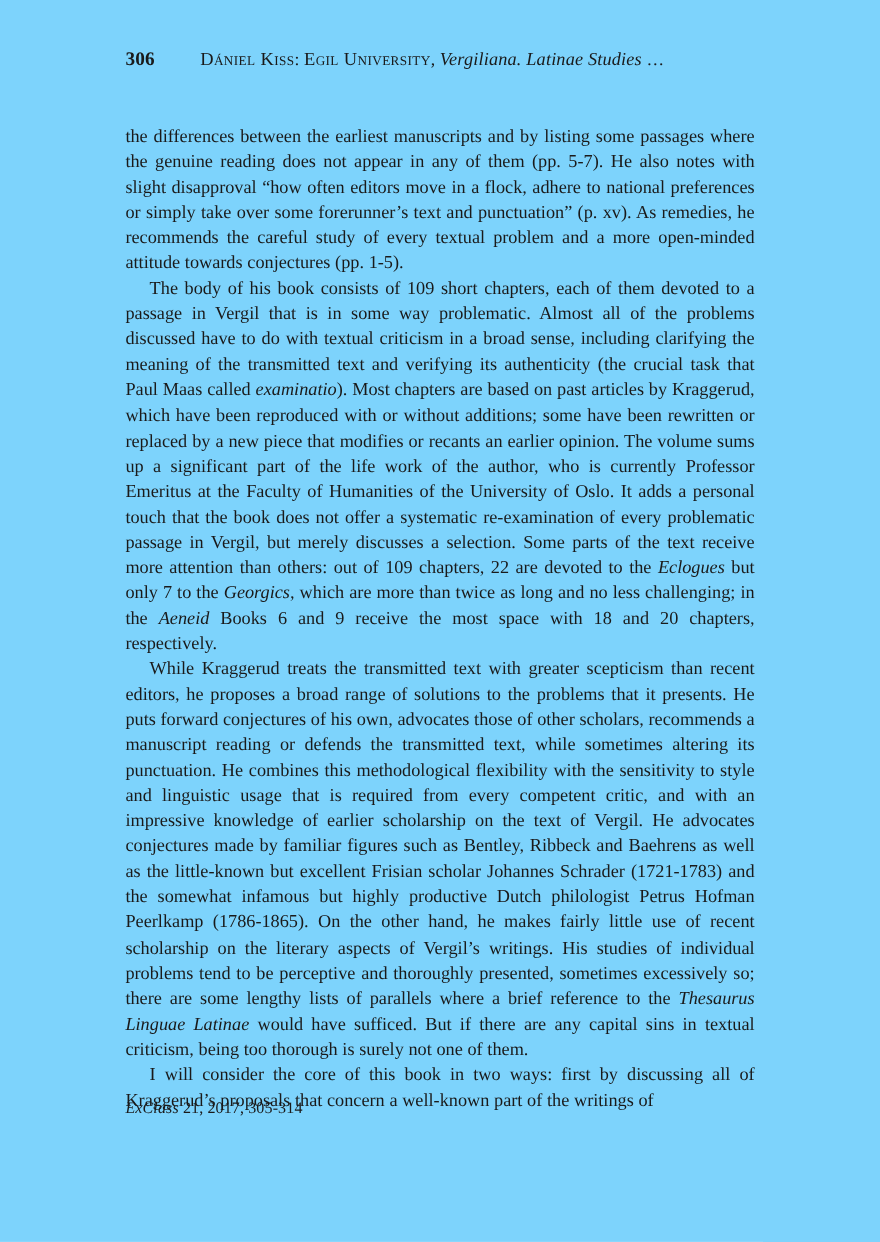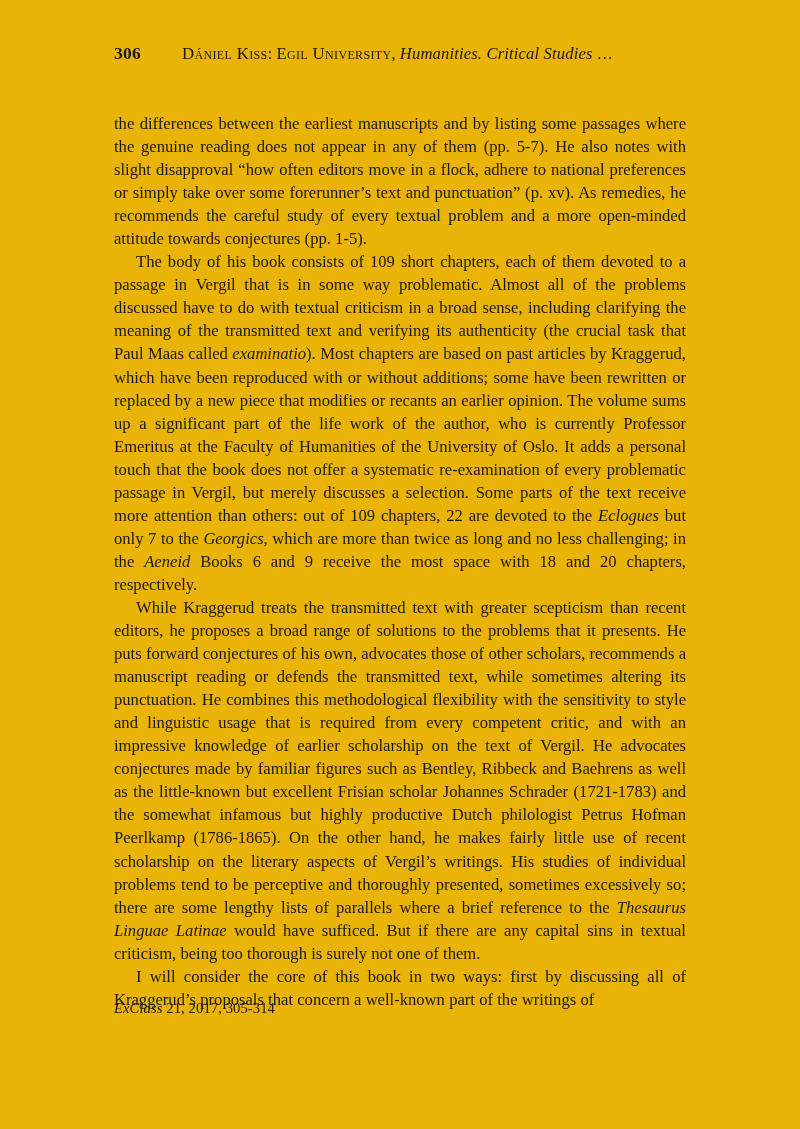--- a/index.html
+++ b/index.html
@@ -10,21 +10,21 @@
   }
   body {
     font-family: "Liberation Serif", "DejaVu Serif", serif;
     color: #1a1a1a;
   }
   .page {
     position: relative;
     width: 800px;
     height: 1129px;
     margin: 0 auto;
-    background: #eab308;
+    background: #7dd3fc;
     overflow: hidden;
     box-sizing: border-box;
   }
 
   
   .running-head {
     position: absolute;
     top: 43px;
     left: 114px;
     width: 572px;
@@ -92,21 +92,21 @@
   }
 </style>
 </head>
 <body>
 
 <div class="page">
 
   <div class="running-head">
     <span class="folio">306</span>
     <span class="head-title">
-      <span class="smallcaps">Dániel Kiss</span><span>: </span><span class="smallcaps">Egil University</span><span>, </span><span class="head-italic">Humanities. Critical Studies</span><span> …</span>
+      <span class="smallcaps">Dániel Kiss</span><span>: </span><span class="smallcaps">Egil University</span><span>, </span><span class="head-italic">Vergiliana. Latinae Studies</span><span> …</span>
     </span>
   </div>
 
   <div class="textblock" id="textblock">
       <p class="para"><span>the differences between the earliest manuscripts and by listing some passages where the genuine reading does not appear in any of them (pp. 5-7). He also notes with slight disapproval “how often editors move in a flock, adhere to national preferences or simply take over some forerunner’s text and punctuation” (p. xv). As remedies, he recommends the careful study of every textual problem and a more open-minded attitude towards conjectures (pp. 1-5).</span></p>
       <p class="para indent"><span>The body of his book consists of 109 short chapters, each of them devoted to a passage in Vergil that is in some way problematic. Almost all of the problems discussed have to do with textual criticism in a broad sense, including clarifying the meaning of the transmitted text and verifying its authenticity (the crucial task that Paul Maas called </span><span class="it">examinatio</span><span>). Most chapters are based on past articles by Kraggerud, which have been reproduced with or without additions; some have been rewritten or replaced by a new piece that modifies or recants an earlier opinion. The volume sums up a significant part of the life work of the author, who is currently Professor Emeritus at the Faculty of Humanities of the University of Oslo. It adds a personal touch that the book does not offer a systematic re-examination of every problematic passage in Vergil, but merely discusses a selection. Some parts of the text receive more attention than others: out of 109 chapters, 22 are devoted to the </span><span class="it">Eclogues</span><span> but only 7 to the </span><span class="it">Georgics</span><span>, which are more than twice as long and no less challenging; in the </span><span class="it">Aeneid</span><span> Books 6 and 9 receive the most space with 18 and 20 chapters, respectively.</span></p>
       <p class="para indent"><span>While Kraggerud treats the transmitted text with greater scepticism than recent editors, he proposes a broad range of solutions to the problems that it presents. He puts forward conjectures of his own, advocates those of other scholars, recommends a manuscript reading or defends the transmitted text, while sometimes altering its punctuation. He combines this methodological flexibility with the sensitivity to style and linguistic usage that is required from every competent critic, and with an impressive knowledge of earlier scholarship on the text of Vergil. He advocates conjectures made by familiar figures such as Bentley, Ribbeck and Baehrens as well as the little-known but excellent Frisian scholar Johannes Schrader (1721-1783) and the somewhat infamous but highly productive Dutch philologist Petrus Hofman Peerlkamp (1786-1865). On the other hand, he makes fairly little use of recent scholarship on the literary aspects of Vergil’s writings. His studies of individual problems tend to be perceptive and thoroughly presented, sometimes excessively so; there are some lengthy lists of parallels where a brief reference to the </span><span class="it">Thesaurus Linguae Latinae</span><span> would have sufficed. But if there are any capital sins in textual criticism, being too thorough is surely not one of them.</span></p>
       <p class="para indent"><span>I will consider the core of this book in two ways: first by discussing all of Kraggerud’s proposals that concern a well-known part of the writings of</span></p>
     </div>
 

